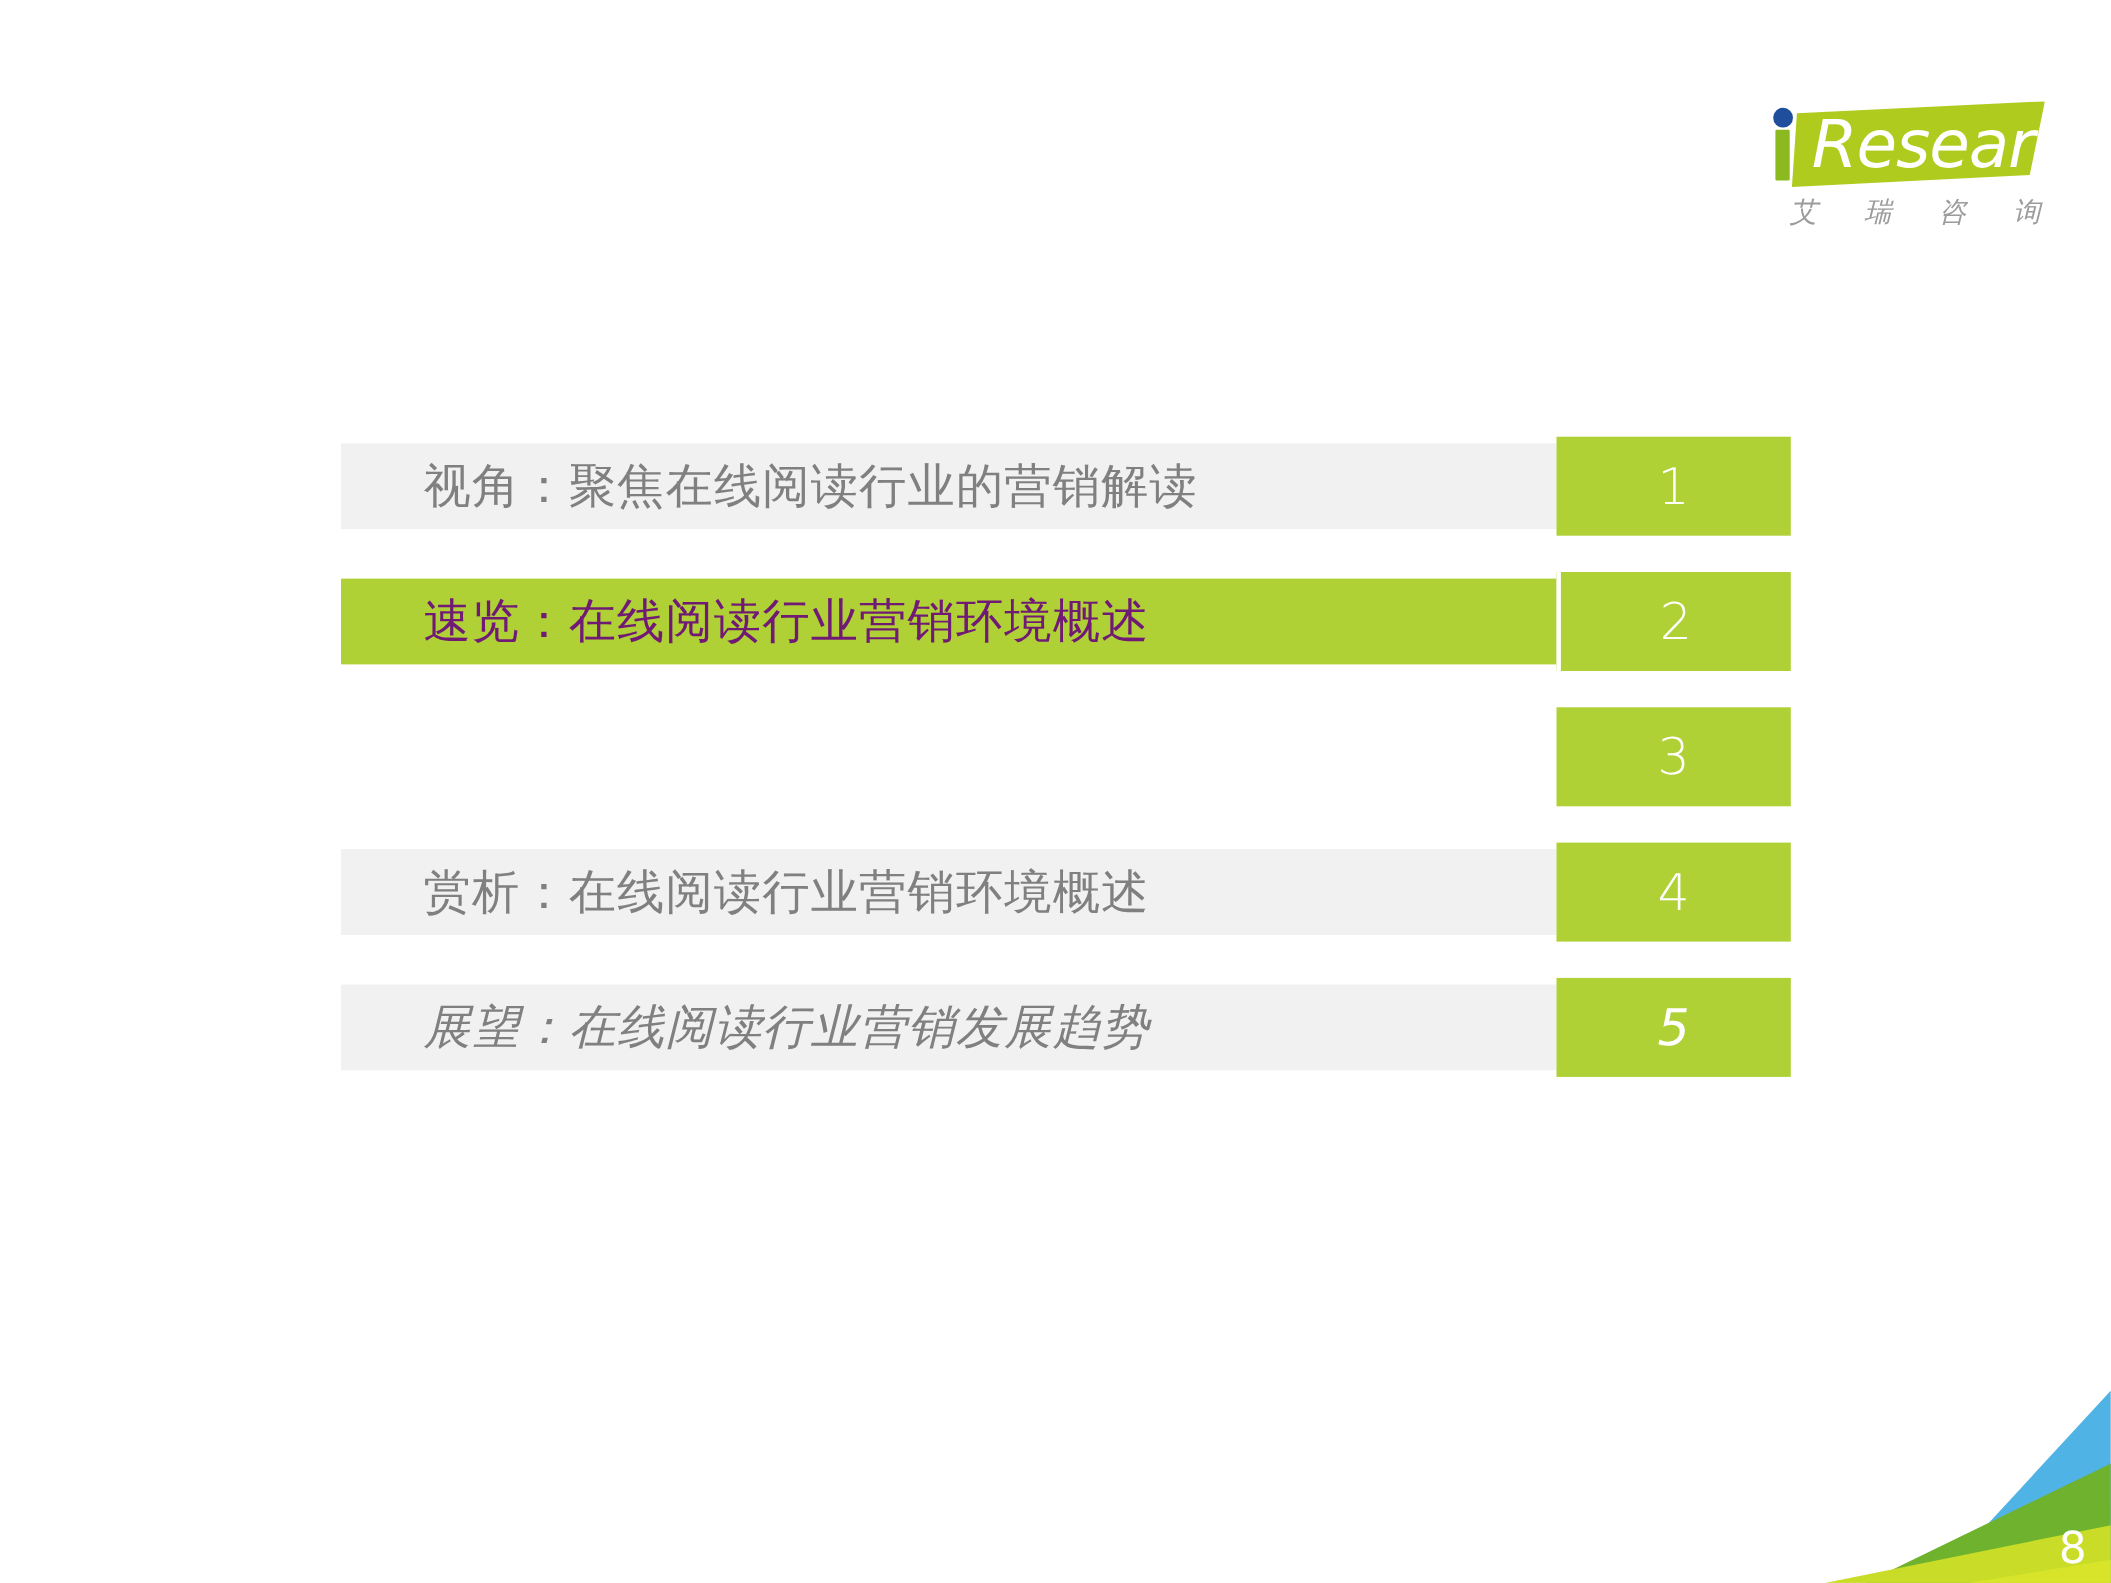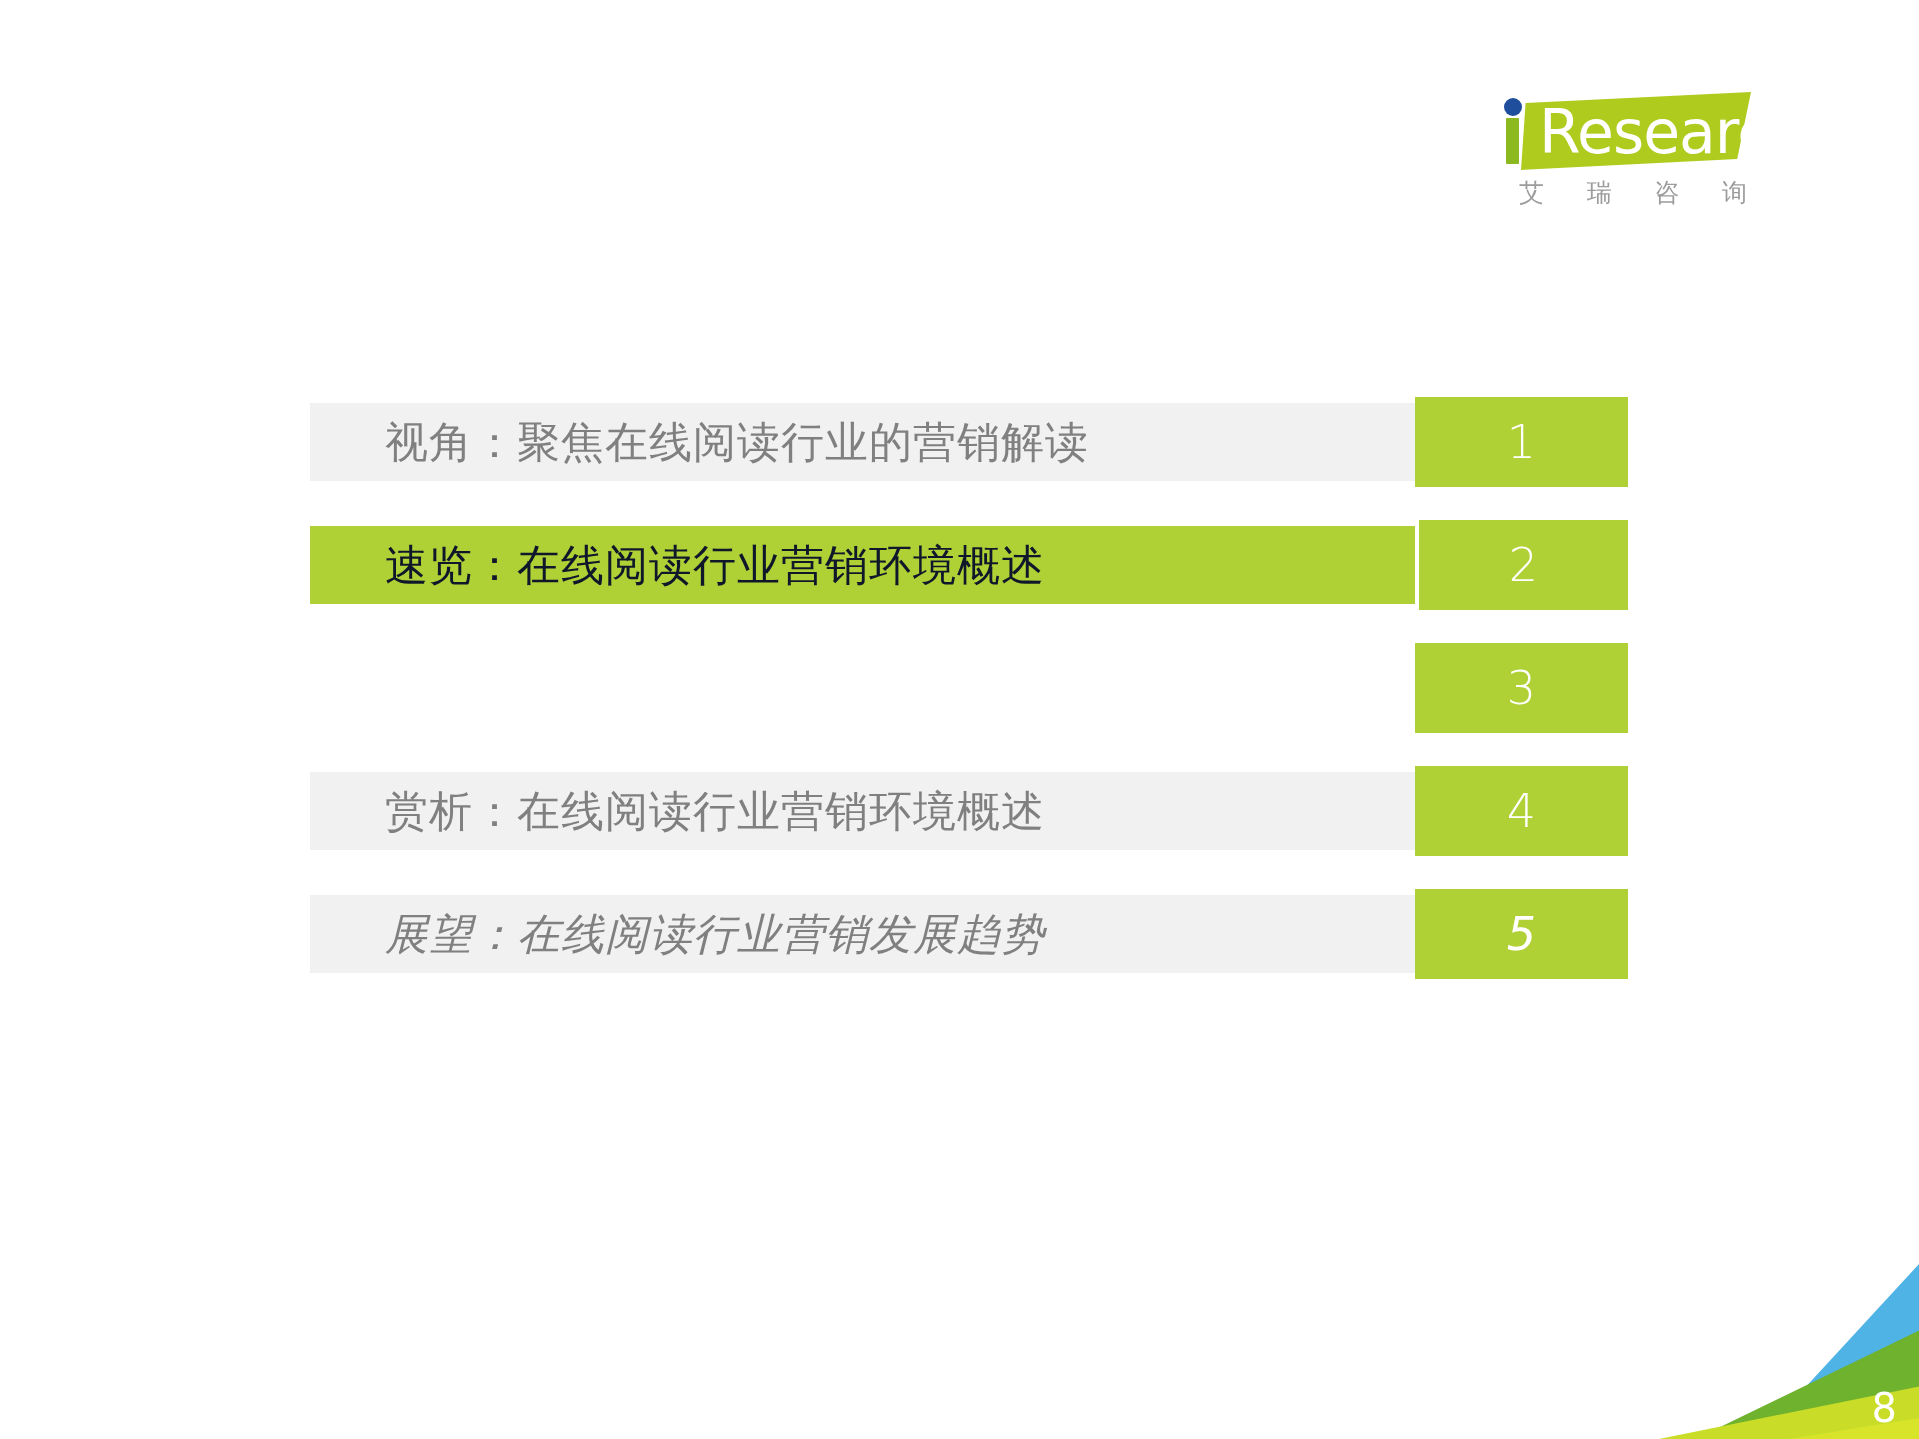--- a/index.html
+++ b/index.html
@@ -12,24 +12,25 @@
     width: 1919px;
     height: 1439px;
     position: relative;
     overflow: hidden;
     font-family: "Liberation Sans", "DejaVu Sans", sans-serif;
   }
 
   
   .logo-block {
     position: absolute;
-    left: 1501px;
+    left: 1609px;
     top: 90px;
     width: 260px;
     height: 130px;
+    font-style: italic;
   }
   .logo-mark {
     position: relative;
     width: 250px;
     height: 82px;
   }
   .logo-quad {
     position: absolute;
     left: 20px;
     top: 2px;
@@ -133,21 +134,21 @@
     line-height: 50px;
     font-family: "DejaVu Sans", "Liberation Sans", sans-serif;
     font-weight: 300;
   }
 
   
   .agenda-row.active .row-label {
     background: #AFD135;
   }
   .agenda-row.active .row-label-text {
-    color: #0f172a;
+    color: #701a75;
   }
   .agenda-row.active .row-num {
     border-left: 4px solid #ffffff;
     box-sizing: border-box;
   }
 
   
   .corner {
     position: absolute;
     right: 0;

